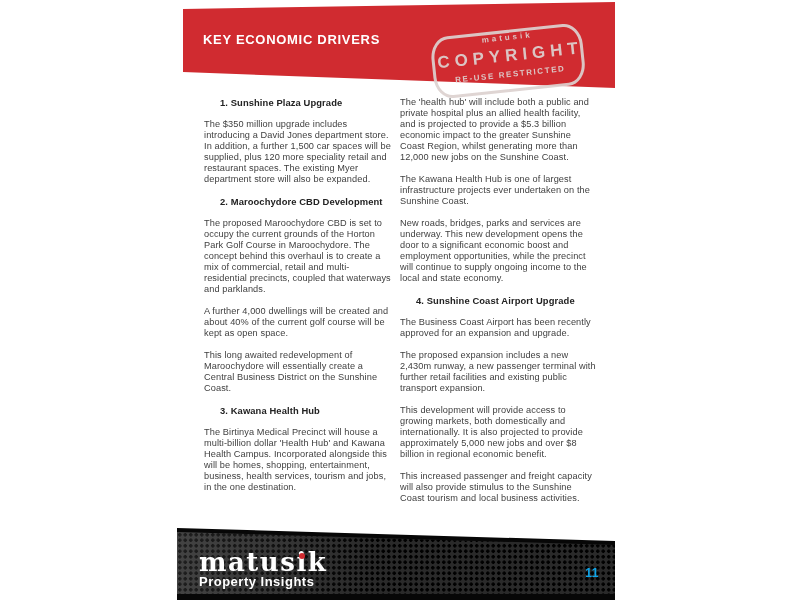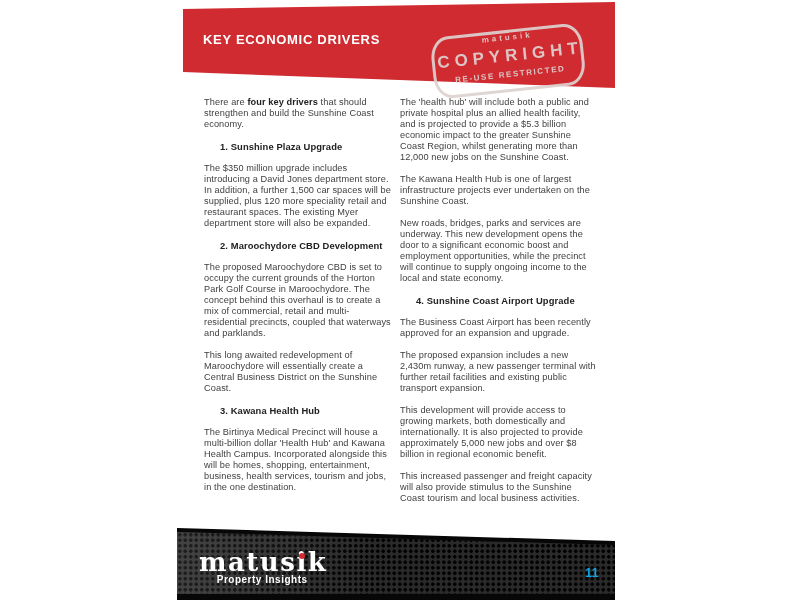--- a/index.html
+++ b/index.html
@@ -63,22 +63,22 @@
   .wordmark{
     font-family:"DejaVu Serif","Liberation Serif",serif;font-weight:bold;
     font-size:26px;line-height:26px;color:#ffffff;letter-spacing:1.5px;white-space:nowrap;
   }
   .i-dot{position:relative;display:inline-block;}
   .i-dot::after{
     content:"";position:absolute;left:50%;transform:translateX(-50%);
     top:3.5px;width:6px;height:6px;border-radius:50%;background:#d02b30;
   }
   .tagline{
-    margin-top:-1px;text-align:center;color:#ffffff;
-    font-size:10px;font-weight:bold;letter-spacing:.5px;padding-right:2px;
+    margin-top:-1px;text-align:left;color:#ffffff;
+    font-size:13px;font-weight:bold;letter-spacing:.5px;padding-right:2px;
   }
   .page-number{
     position:absolute;right:16px;top:38px;color:#0ea5e9;
     font-size:12px;font-weight:bold;letter-spacing:.5px;
   }
 </style>
 </head>
 <body>
 
 <div class="canvas">
@@ -88,25 +88,25 @@
   </div>
 
   <div class="stamp">
     <div class="stamp-border"></div>
     <div class="stamp-line stamp-brand">matusik</div>
     <div class="stamp-line stamp-word">COPYRIGHT</div>
     <div class="stamp-line stamp-note">RE-USE RESTRICTED</div>
   </div>
 
   <div class="col col-left">
-    <p><span>There are </span><strong>four key drivers</strong><span> that should strengthen and build the Sunshine Coast economy.</span></p>
     <h3>1. Sunshine Plaza Upgrade</h3>
     <p>The $350 million upgrade includes introducing a David Jones department store. In addition, a further 1,500 car spaces will be supplied, plus 120 more speciality retail and restaurant spaces. The existing Myer department store will also be expanded.</p>
     <h3>2. Maroochydore CBD Development</h3>
     <p>The proposed Maroochydore CBD is set to occupy the current grounds of the Horton Park Golf Course in Maroochydore. The concept behind this overhaul is to create a mix of commercial, retail and multi-residential precincts, coupled that waterways and parklands.</p>
+    <p>A further 4,000 dwellings will be created and about 40% of the current golf course will be kept as open space.</p>
     <p>This long awaited redevelopment of Maroochydore will essentially create a Central Business District on the Sunshine Coast.</p>
     <h3>3. Kawana Health Hub</h3>
     <p>The Birtinya Medical Precinct will house a multi-billion dollar 'Health Hub' and Kawana Health Campus. Incorporated alongside this will be homes, shopping, entertainment, business, health services, tourism and jobs, in the one destination.</p>
   </div>
 
   <div class="col col-right">
     <p>The 'health hub' will include both a public and private hospital plus an allied health facility, and is projected to provide a $5.3 billion economic impact to the greater Sunshine Coast Region, whilst generating more than 12,000 new jobs on the Sunshine Coast.</p>
     <p>The Kawana Health Hub is one of largest infrastructure projects ever undertaken on the Sunshine Coast.</p>
     <p>New roads, bridges, parks and services are underway. This new development opens the door to a significant economic boost and employment opportunities, while the precinct will continue to supply ongoing income to the local and state economy.</p>
     <h3>4. Sunshine Coast Airport Upgrade</h3>

